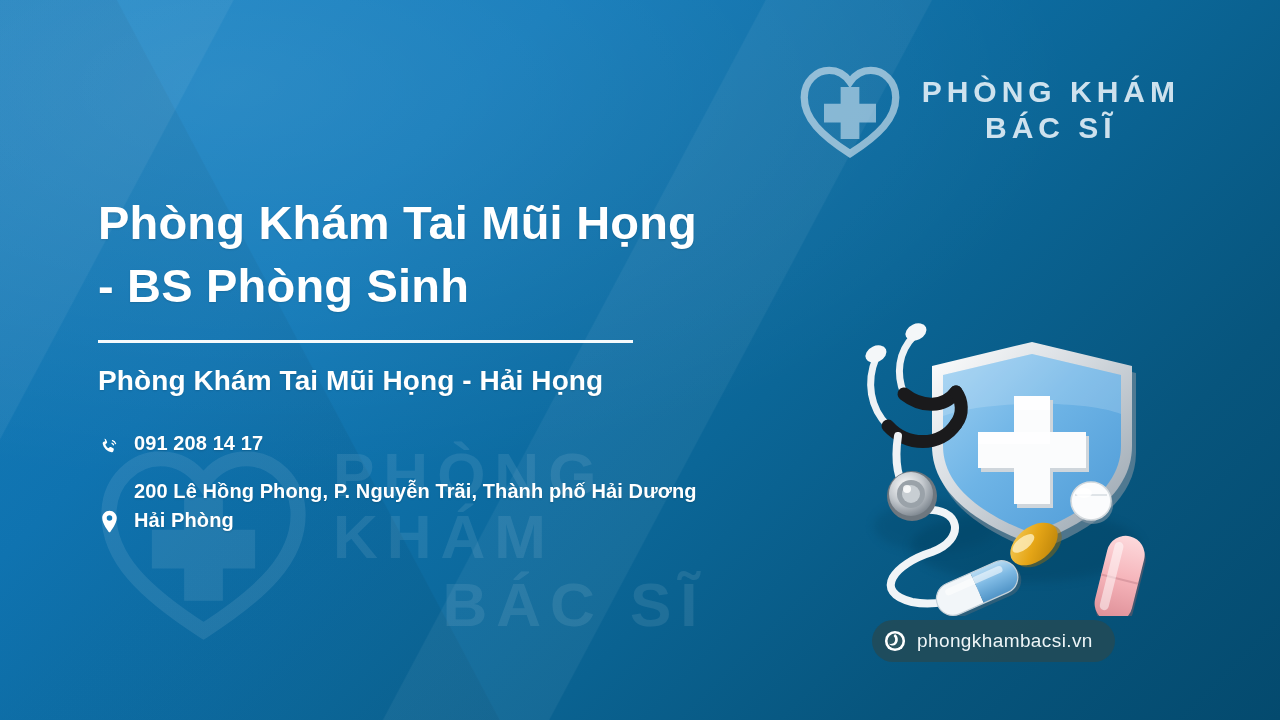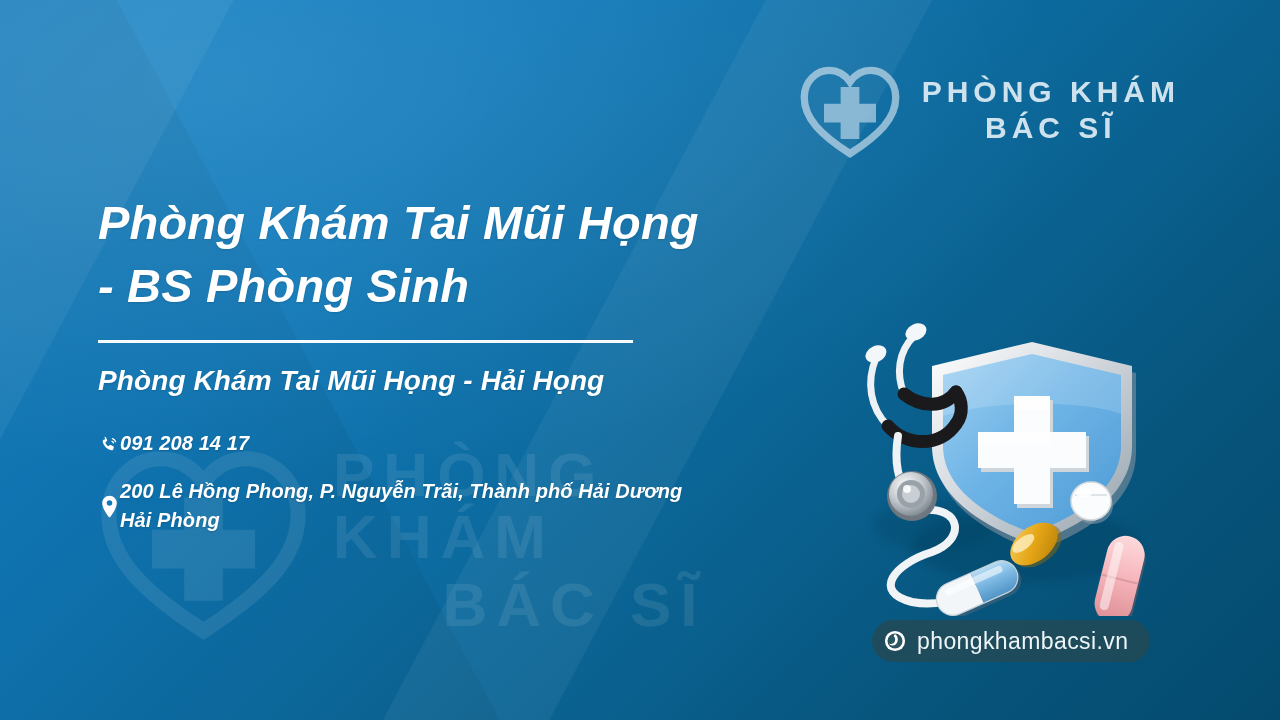--- a/index.html
+++ b/index.html
@@ -60,21 +60,21 @@
   .brand-mark{ width:104px; height:104px; opacity:.62; }
   .brand-text{
     display:flex; flex-direction:column; align-items:center; gap:6px;
     color:#e9f3fa; opacity:.88;
     font-weight:800; line-height:1;
   }
   .brand-l1{ font-size:30px; letter-spacing:5px; }
   .brand-l2{ font-size:30px; letter-spacing:5px; }
 
   
-  .content{ position:absolute; left:98px; top:192px; width:770px;font-style:italic; }
+  .content{ position:absolute; left:98px; top:192px; width:770px; }
 
   .title{
     color:#ffffff;
     font-size:47px;
     font-weight:700;
     line-height:1.34;
     letter-spacing:.2px;
     text-shadow:0 1px 2px rgba(0,0,0,.13);
   }
   .title .l2{ display:block; }
@@ -88,21 +88,21 @@
 
   .subtitle{
     color:#ffffff;
     font-size:28px;
     font-weight:700;
     letter-spacing:.1px;
     text-shadow:0 1px 2px rgba(0,0,0,.13);
   }
 
   .contact{ margin-top:32px; display:flex; flex-direction:column; gap:20px; }
-  .crow{ display:flex; align-items:center; }
+  .crow{ display:flex; align-items:flex-end; gap:14px; }
   .crow .ic{ flex:0 0 auto; width:22px; display:flex; justify-content:center; padding-top:3px; }
   .crow .tx{
     color:#ffffff; font-size:20px; font-weight:700;
     line-height:1.42; letter-spacing:.1px;
     text-shadow:0 1px 2px rgba(0,0,0,.15);
   }
   .addr .tx{ max-width:730px; }
 
   
   .art{ position:absolute; left:836px; top:296px; width:330px; height:320px; }
@@ -110,21 +110,21 @@
   
   .site-badge{
     position:absolute; left:872px; top:620px;
     height:42px; padding:0 22px 0 12px;
     display:flex; align-items:center; gap:11px;
     background:rgba(36,74,84,.80);
     border-radius:21px;
   }
   .site-badge .glob{ width:22px; height:22px; flex:0 0 auto; }
   .site-badge .url{
-    color:#eef5f7; font-size:23px; font-weight:400; letter-spacing:.4px;
+    color:#eef5f7; font-size:19px; font-weight:400; letter-spacing:.4px;
   }
 </style>
 </head>
 <body>
 
 <div class="banner">
 
   <div class="bg-streaks"></div>
   <div class="bg-vig"></div>
 

